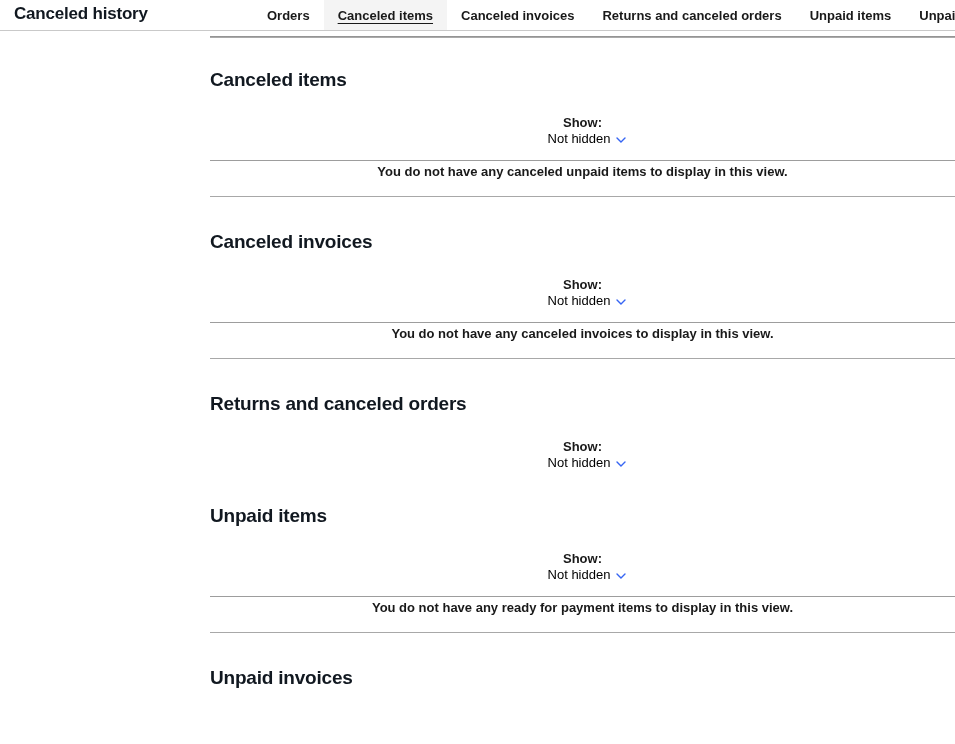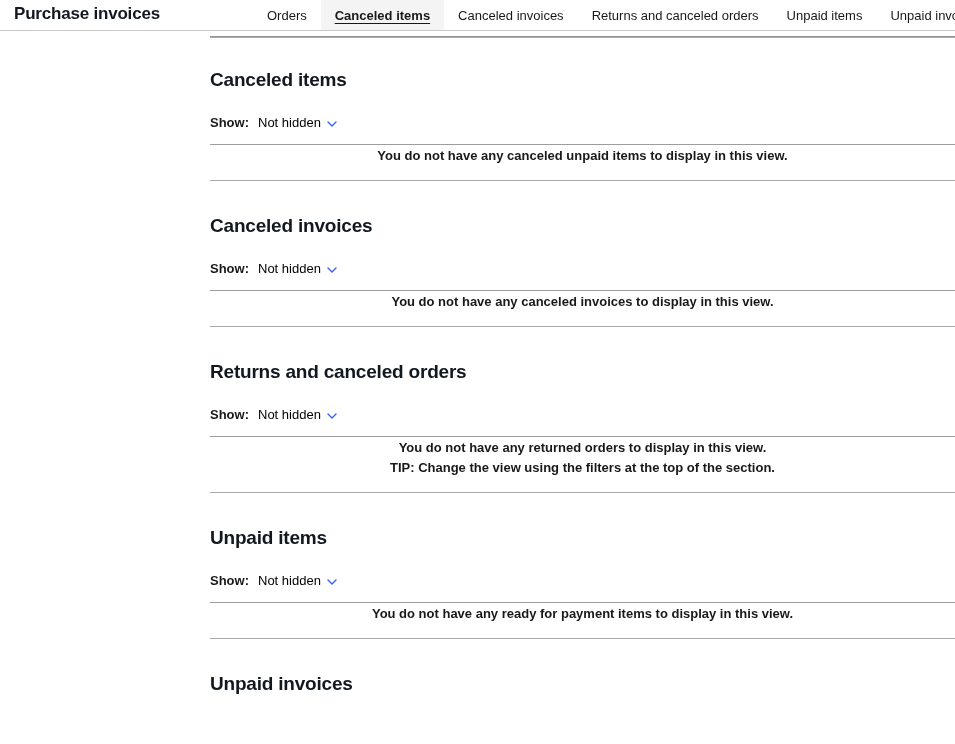--- a/index.html
+++ b/index.html
@@ -37,20 +37,21 @@
   }
   .ph-tab {
     display: flex;
     align-items: center;
     padding: 0 14px;
     font-size: 13px;
     color: #191919;
     cursor: pointer;
     white-space: nowrap;
     text-decoration: none;
+    font-weight: bold;
   }
   .ph-tab.active {
     background: #f4f4f4;
     font-weight: 700;
     text-decoration: underline;
     text-underline-offset: 3px;
   }
 
   
   .content {
@@ -71,20 +72,21 @@
     line-height: 22px;
   }
   .ph-section:first-of-type h2 { margin-top: 31px; }
 
   .show-row {
     margin-top: 24px;
     font-size: 13px;
     line-height: 16px;
     display: flex;
     align-items: center;
+    flex-direction: column;
   }
   .show-label { font-weight: 700; color: #191919; }
   .show-link {
     margin-left: 9px;
     color: #000000;
     text-decoration: none;
     cursor: pointer;
     display: inline-flex;
     align-items: center;
   }
@@ -102,21 +104,21 @@
     font-size: 13px;
     font-weight: 700;
     line-height: 19px;
     color: #191919;
   }
 </style>
 </head>
 <body>
 
 <header class="ph-header">
-  <h1 class="ph-title">Purchase invoices</h1>
+  <h1 class="ph-title">Canceled history</h1>
   <nav class="ph-tabs">
     <a class="ph-tab">Orders</a>
     <a class="ph-tab active">Canceled items</a>
     <a class="ph-tab">Canceled invoices</a>
     <a class="ph-tab">Returns and canceled orders</a>
     <a class="ph-tab">Unpaid items</a>
     <a class="ph-tab">Unpaid invoices</a>
   </nav>
 </header>
 
@@ -165,24 +167,20 @@
       <span class="show-label">Show:</span>
       <a class="show-link">
         <span>Not hidden</span>
         <span class="chev">
           <svg width="10" height="6" viewBox="0 0 10 6">
               <path d="M1 1l4 4 4-4" stroke="#3665f3" stroke-width="1.4" fill="none" stroke-linecap="round"></path>
             </svg>
         </span>
       </a>
     </div>
-    <div class="empty-box">
-      <p>You do not have any returned orders to display in this view.</p>
-      <p>TIP: Change the view using the filters at the top of the section.</p>
-    </div>
   </section>
 
   <section class="ph-section">
     <h2>Unpaid items</h2>
     <div class="show-row">
       <span class="show-label">Show:</span>
       <a class="show-link">
         <span>Not hidden</span>
         <span class="chev">
           <svg width="10" height="6" viewBox="0 0 10 6">

